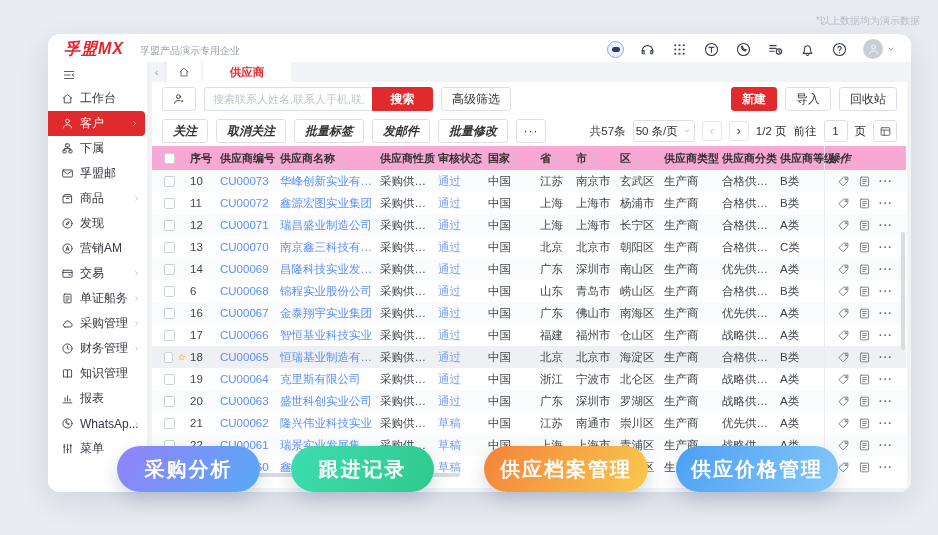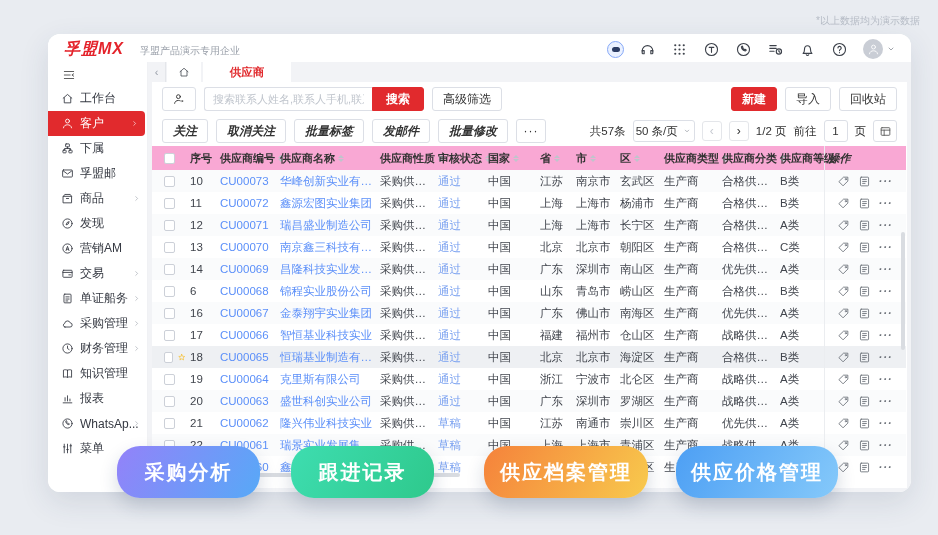--- a/index.html
+++ b/index.html
@@ -41,21 +41,21 @@
   
   .card{flex:1;background:#fff;margin:0 4px 4px 4px;position:relative;overflow:hidden;}
   .toolbar1{height:34px;display:flex;align-items:center;padding:0 10px;gap:8px;}
   .btn{height:24px;border:1px solid #dcdfe6;border-radius:3px;background:#fff;font-size:12px;color:#333;display:inline-flex;align-items:center;justify-content:center;padding:0 10px;cursor:pointer;white-space:nowrap;font-family:inherit;}
   .btn-red{background:#e12a2d;border-color:#e12a2d;color:#fff;font-weight:bold;}
   .person-btn{width:34px;padding:0;gap:1px;}
   .person-btn .hicon{width:14px;height:14px;}
   .search-group{display:flex;align-items:center;}
   .search-input{width:168px;height:24px;border:1px solid #dcdfe6;border-right:none;border-radius:3px 0 0 3px;font-size:11px;padding:0 8px;color:#333;font-family:inherit;outline:none;}
   .search-input::placeholder{color:#bfc4cc;}
-  .search-btn{border-radius:0 3px 3px 0;width:52px;}
+  .search-btn{border-radius:0 3px 3px 0;width:61px;}
   .spacer{flex:1;}
   .toolbar2{height:30px;display:flex;align-items:center;padding:0 10px;gap:8px;}
   .actions{display:flex;gap:8px;align-items:center;}
   .tb-btn{font-weight:bold;font-style:italic;}
   .more-btn{width:30px;padding:0;letter-spacing:1px;}
   .pagination{display:flex;align-items:center;gap:7px;font-size:11.5px;color:#333;}
   .psel{height:22px;border:1px solid #dcdfe6;border-radius:3px;display:flex;align-items:center;gap:4px;padding:0 2px;cursor:pointer;}
   .psel .chev-down{width:10px;height:10px;}
   .pnav{width:20px;height:20px;border:1px solid #e4e6ea;border-radius:3px;display:flex;align-items:center;justify-content:center;font-size:12px;cursor:pointer;background:#fff;}
   .pnav.disabled{color:#c6cad1;}
@@ -79,21 +79,21 @@
   .sort i{width:0;height:0;border-left:3px solid transparent;border-right:3px solid transparent;display:block;}
   .sort .up{border-bottom:3.5px solid #c0c4cc;}
   .sort .dn{border-top:3.5px solid #c0c4cc;}
   td.op-cell,th.op-cell{border-left:1px solid #ebedf0;overflow:visible;font-style:italic;}
   .ops{display:flex;align-items:center;gap:8px;padding-left:8px;color:#6b7078;}
   .ops .hicon{width:13px;height:13px;}
   .dots{font-weight:bold;letter-spacing:1px;color:#6b7078;font-size:11px;cursor:pointer;}
   .vbar{position:absolute;right:2px;top:86px;width:4px;height:118px;background:#d9dce1;border-radius:2px;}
   .hbar{position:absolute;left:96px;bottom:1px;width:212px;height:4px;background:#d9dce1;border-radius:2px;}
   
-  .pill{position:absolute;height:52px;border-radius:23px;display:flex;align-items:center;justify-content:center;color:#fff;font-size:20px;font-weight:bold;letter-spacing:2px;z-index:50;box-shadow:0 8px 18px rgba(30,50,90,.18);cursor:pointer;}
+  .pill{position:absolute;height:46px;border-radius:23px;display:flex;align-items:center;justify-content:center;color:#fff;font-size:20px;font-weight:bold;letter-spacing:2px;z-index:50;box-shadow:0 8px 18px rgba(30,50,90,.18);cursor:pointer;}
 </style>
 </head>
 <body>
 
 <div class="demo-note">*以上数据均为演示数据</div>
 
 <div class="window">
   <div class="app-header">
     <div class="logo-wrap">
       <span class="logo">孚盟MX</span>

